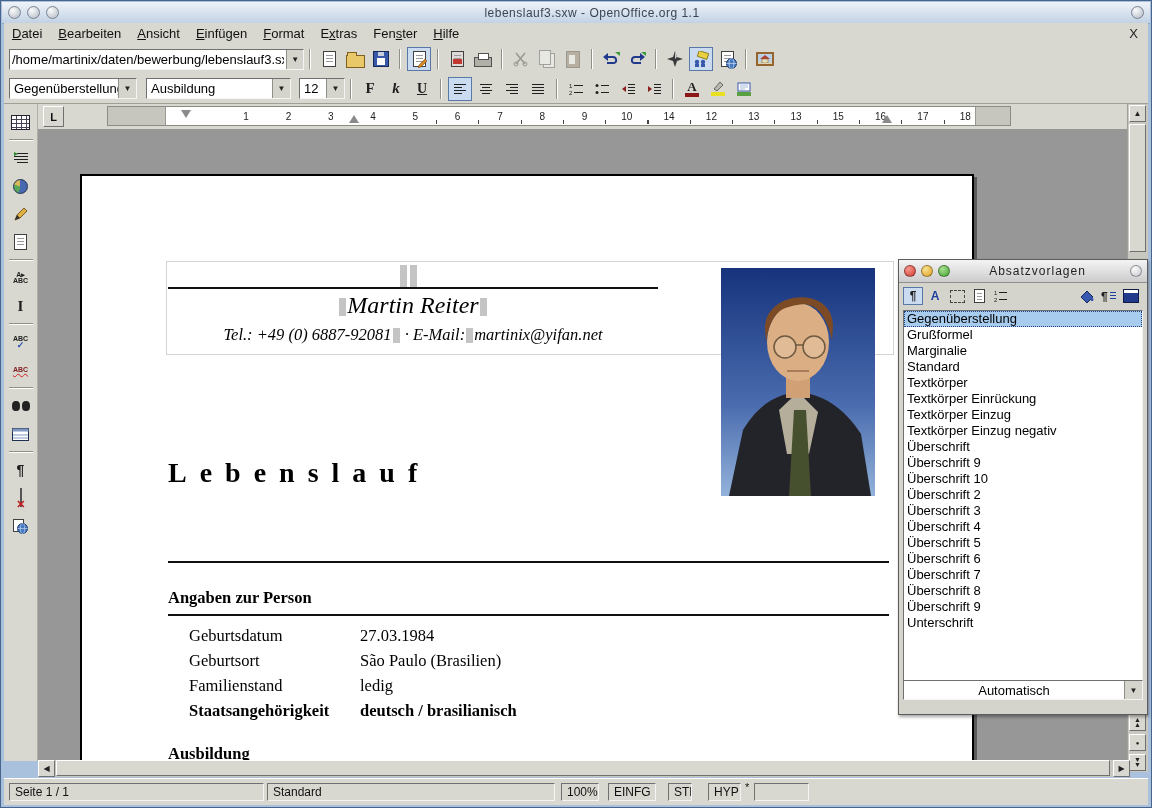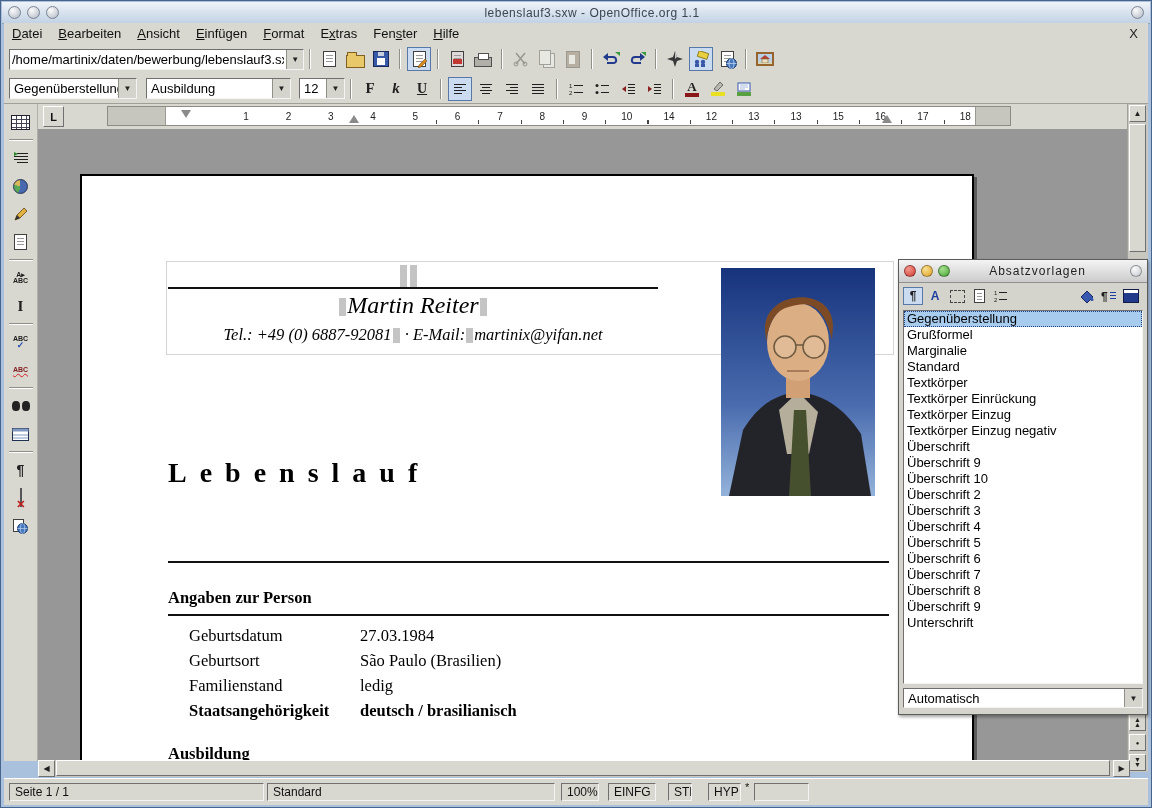--- a/index.html
+++ b/index.html
@@ -91,21 +91,21 @@
   .st-green{background:radial-gradient(circle at 35% 30%,#a8e090,#44a434);}
   .st-gray{background:radial-gradient(circle at 35% 30%,#fafafa,#c4c8ce);margin-right:5px;}
   .st-titletext{flex:1;text-align:center;font-size:12px;color:#222;letter-spacing:1px;}
   .st-toolbar{height:24px;display:flex;align-items:center;padding:1px 4px 0;}
   .st-btn{width:20px;height:18px;display:flex;align-items:center;justify-content:center;margin-right:2px;font-size:11px;}
   .st-btn.active{border:1px solid #5878a8;background:#ccdcf0;box-sizing:border-box;}
   .st-spacer{flex:1;}
   .st-list{position:absolute;left:4px;right:4px;top:50px;bottom:30px;background:#fff;border:1px solid;border-color:#707070 #f4f4f4 #f4f4f4 #707070;overflow:hidden;}
   .style-item{font-size:13px;line-height:16px;padding-left:3px;color:#000;white-space:nowrap;}
   .style-item.selected{background:#a8ccee;outline:1px dotted #204080;outline-offset:-1px;}
-  .st-filter{position:absolute;left:4px;right:4px;bottom:11px;height:15px;}
+  .st-filter{position:absolute;left:4px;right:4px;bottom:19px;height:15px;text-align:center;}
   
   .vscroll{position:absolute;top:103px;right:3px;width:20px;height:668px;background:#c8c8c0;border-left:1px solid #a0a098;}
   .sbtn{position:absolute;left:1px;width:17px;height:17px;background:#d8d8d0;border:1px solid;border-color:#fff #707070 #707070 #fff;display:flex;align-items:center;justify-content:center;font-size:8px;color:#202020;box-sizing:border-box;}
   .vthumb{position:absolute;left:1px;top:20px;width:17px;height:128px;background:#d8d8d0;border:1px solid;border-color:#fff #707070 #707070 #fff;box-sizing:border-box;}
   .dblarrow{display:flex;flex-direction:column;line-height:4.5px;font-size:7px;}
   .hscroll{position:absolute;left:37px;bottom:30px;height:17px;width:1092px;background:#c8c8c0;}
   .hthumb{position:absolute;left:18px;top:0;height:16px;width:1054px;background:#d8d8d0;border:1px solid;border-color:#fff #707070 #707070 #fff;box-sizing:border-box;}
   
   .statusbar{position:absolute;left:3px;right:3px;bottom:2px;height:26px;background:#d8d8d0;border-top:1px solid #fff;font-size:12px;color:#111;margin-top:8px;}
   .sfield{position:absolute;top:4px;height:18px;border:1px solid;border-color:#707070 #f4f4f4 #f4f4f4 #707070;box-sizing:border-box;padding:1px 5px;white-space:nowrap;overflow:hidden;}

